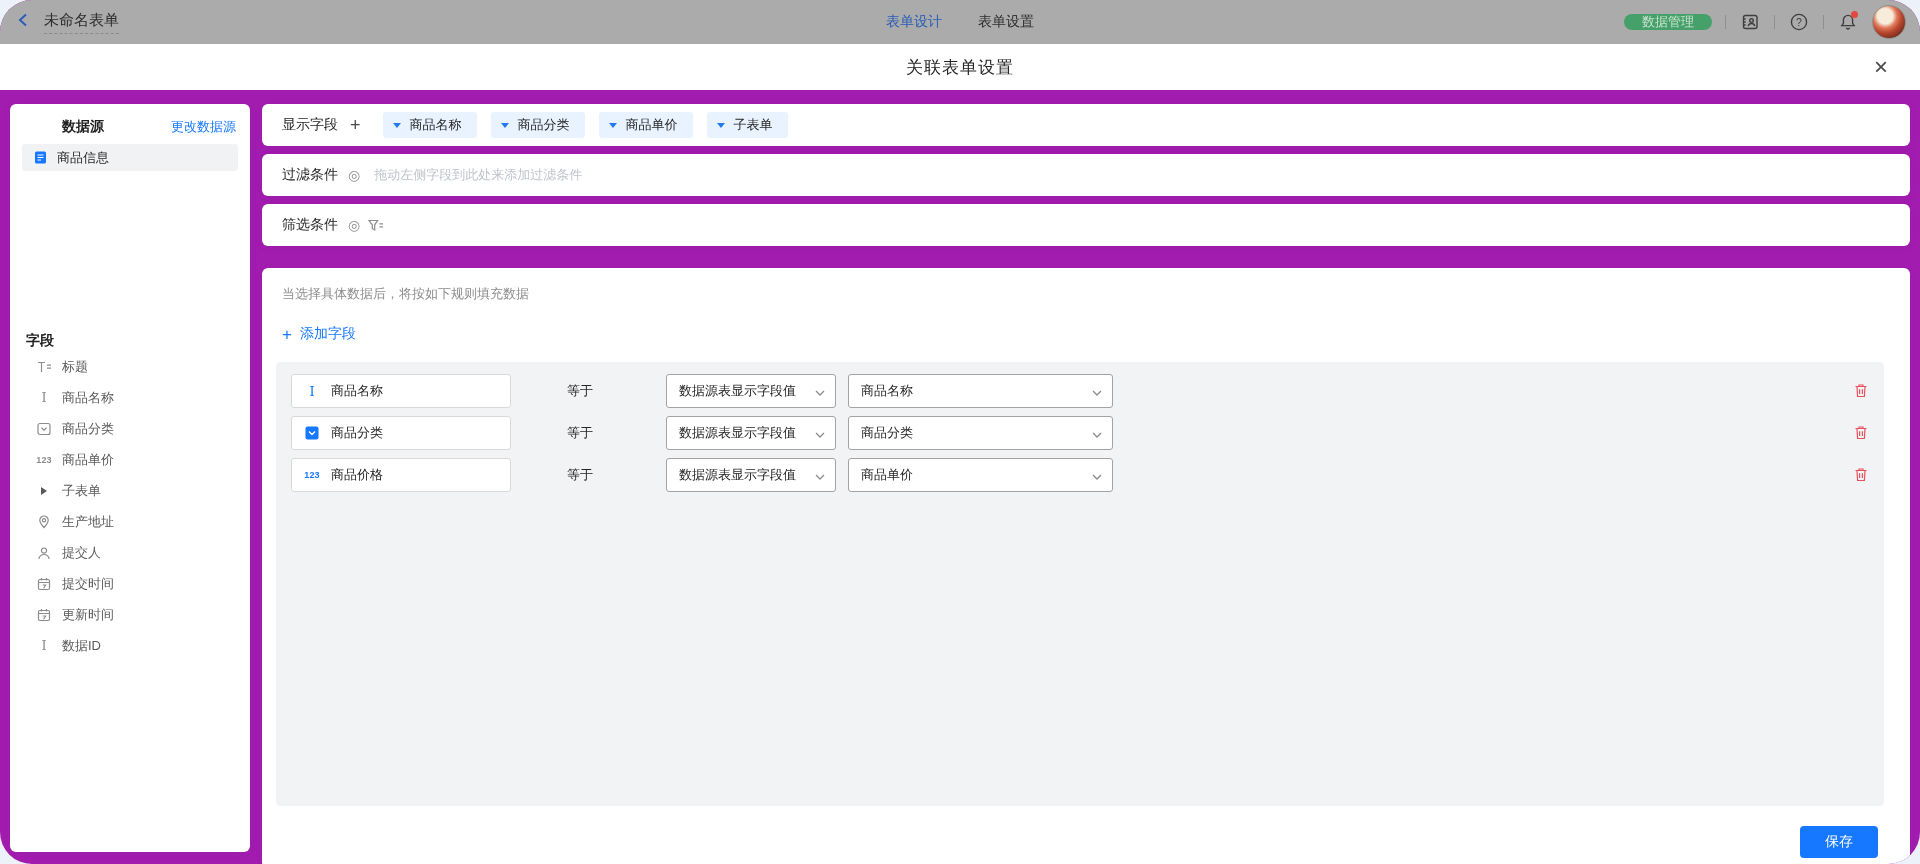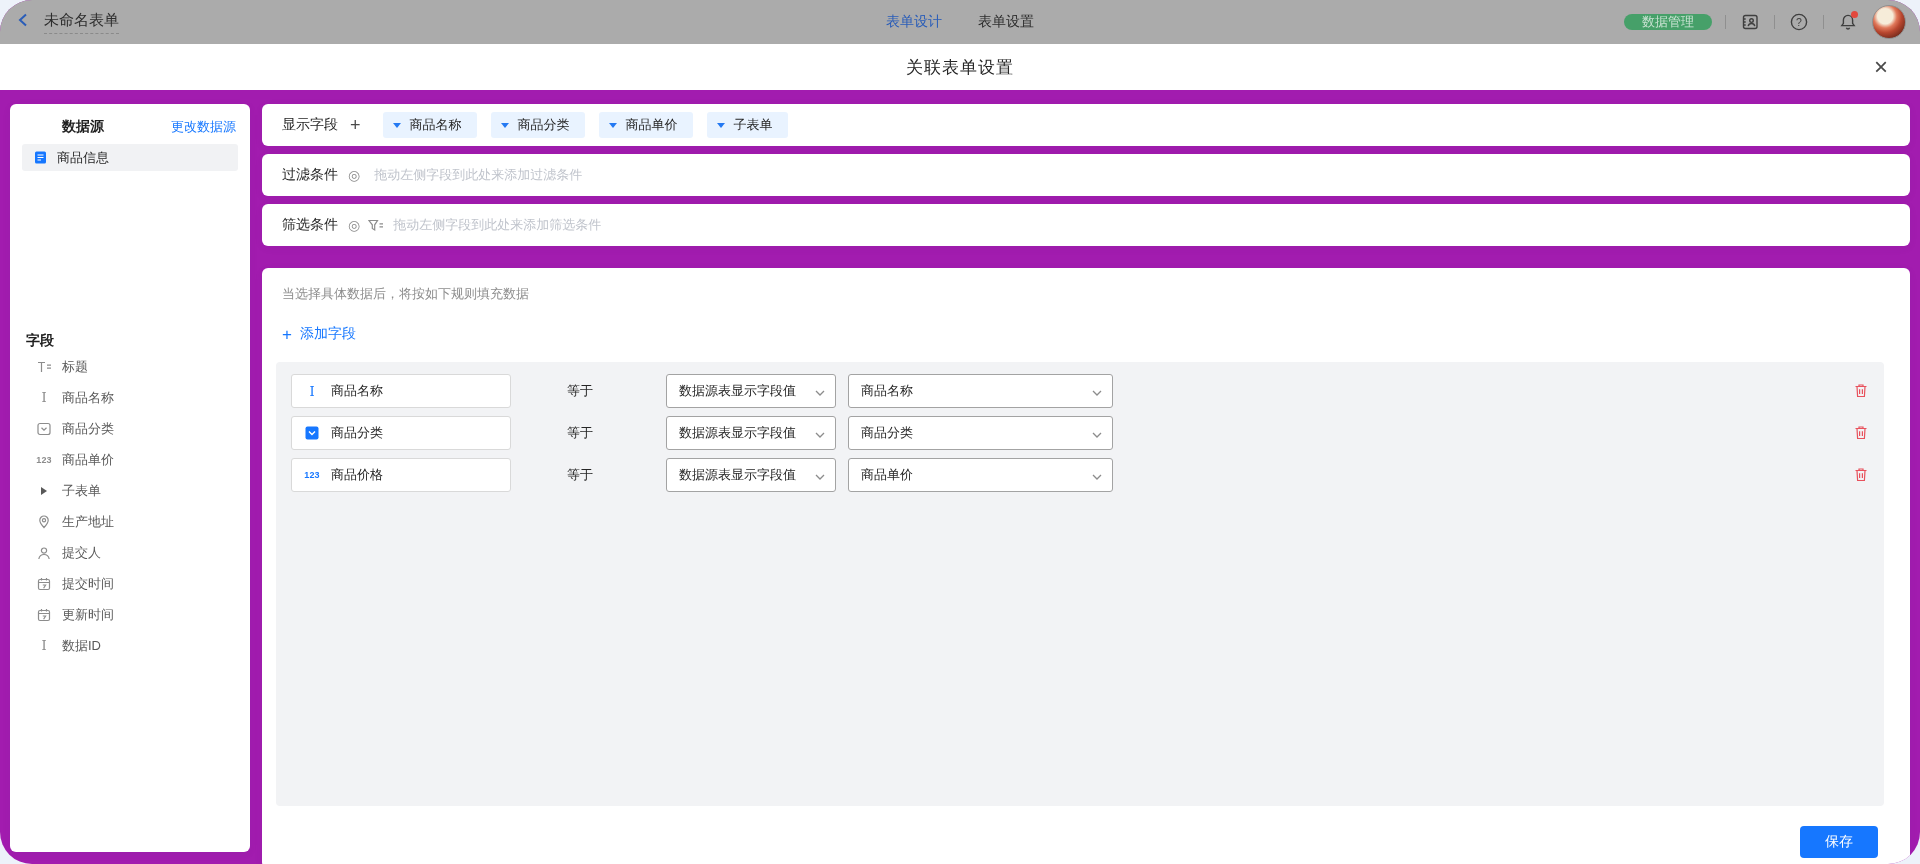--- a/index.html
+++ b/index.html
@@ -276,21 +276,20 @@
 
   <div class="card row-card" id="card-screen">
     <span class="row-label">筛选条件</span>
     <span class="help-icon">◎</span>
     <span class="funnel-icon">
       <svg width="16" height="13" viewBox="0 0 16 13" fill="none" stroke="#8c8c8c" stroke-width="1.2">
           <path d="M1 1.5h8.5L6.7 5.8V11L4.3 9.5V5.8z"></path>
           <path d="M11.5 4.8h3.5M11.5 7.8h3.5"></path>
         </svg>
     </span>
-    <span class="dropzone after-funnel">拖动左侧字段到此处来添加筛选条件</span>
   </div>
 
   <div class="card main-card">
     <div class="fill-hint">当选择具体数据后，将按如下规则填充数据</div>
 
     <div class="add-field">
       <span class="add-plus">+</span>
       <span>添加字段</span>
     </div>
 

